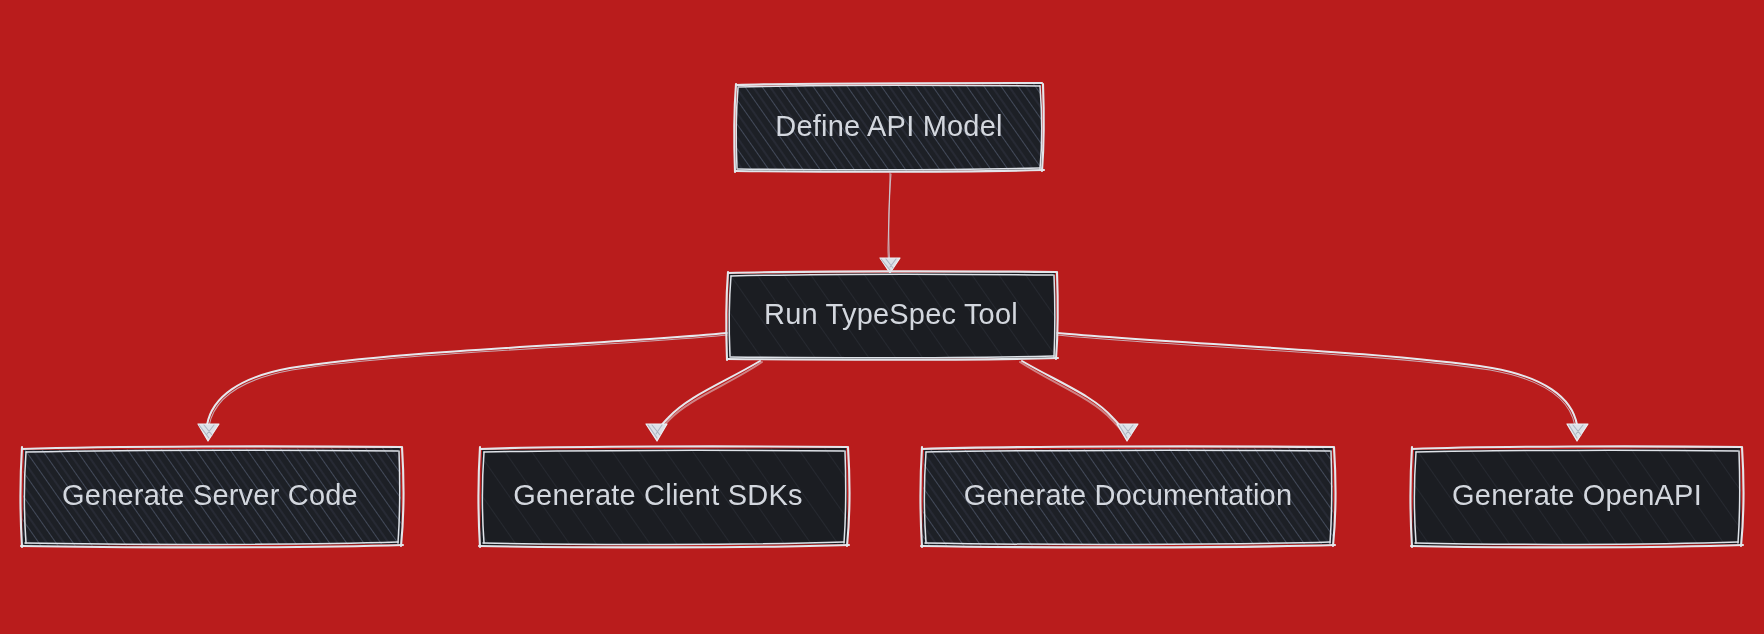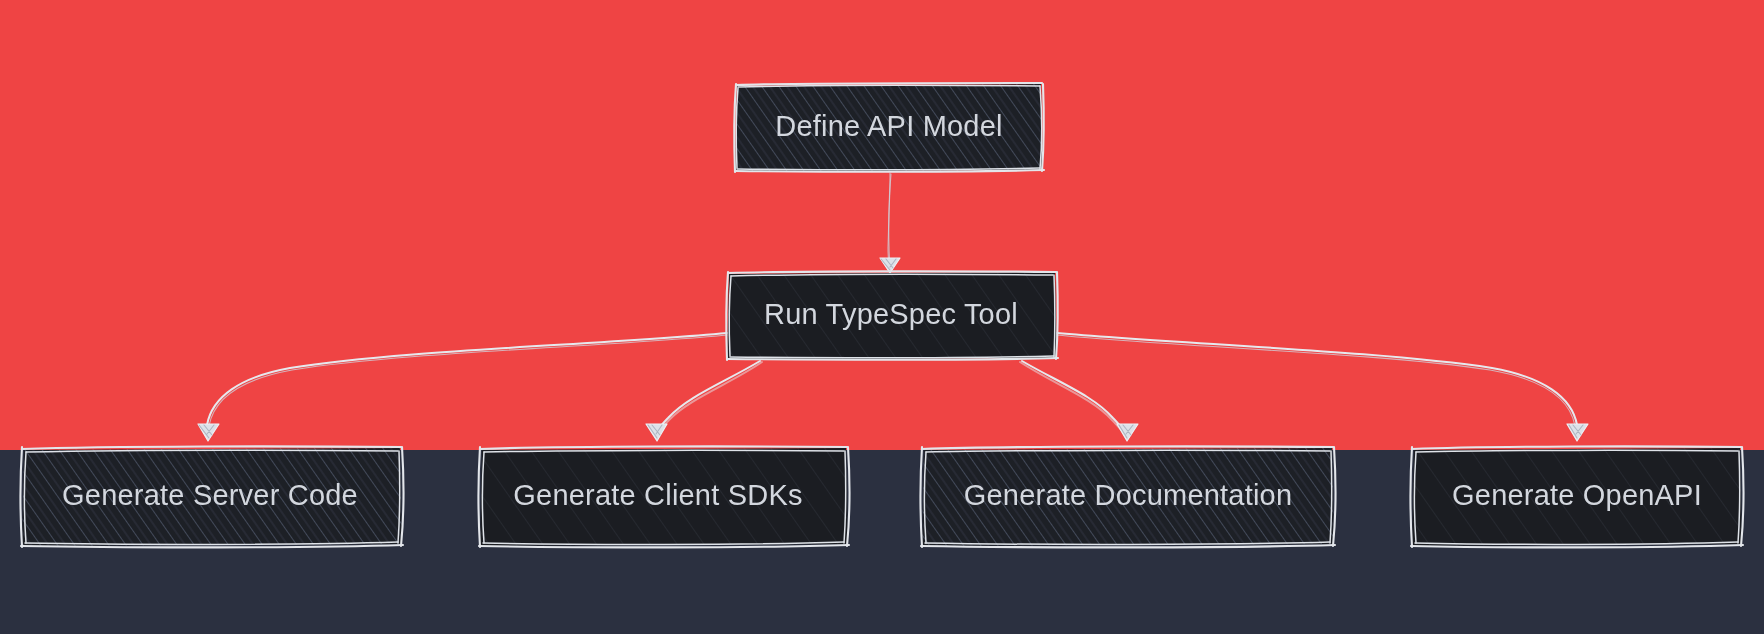--- a/index.html
+++ b/index.html
@@ -9,22 +9,22 @@
   }
   body {
     width: 1764px;
     height: 634px;
     overflow: hidden;
     font-family: "Liberation Sans", sans-serif;
   }
   #diagram-root {
     position: relative;
     width: 1764px;
-    height: 450px;
-    background: #ef4444;
+    height: 634px;
+    background: #b91c1c;
   }
   svg.canvas {
     position: absolute;
     top: 0; left: 0;
     width: 1764px;
     height: 634px;
     display: block;
   }
   .node-label {
     fill: #d3d7de;

